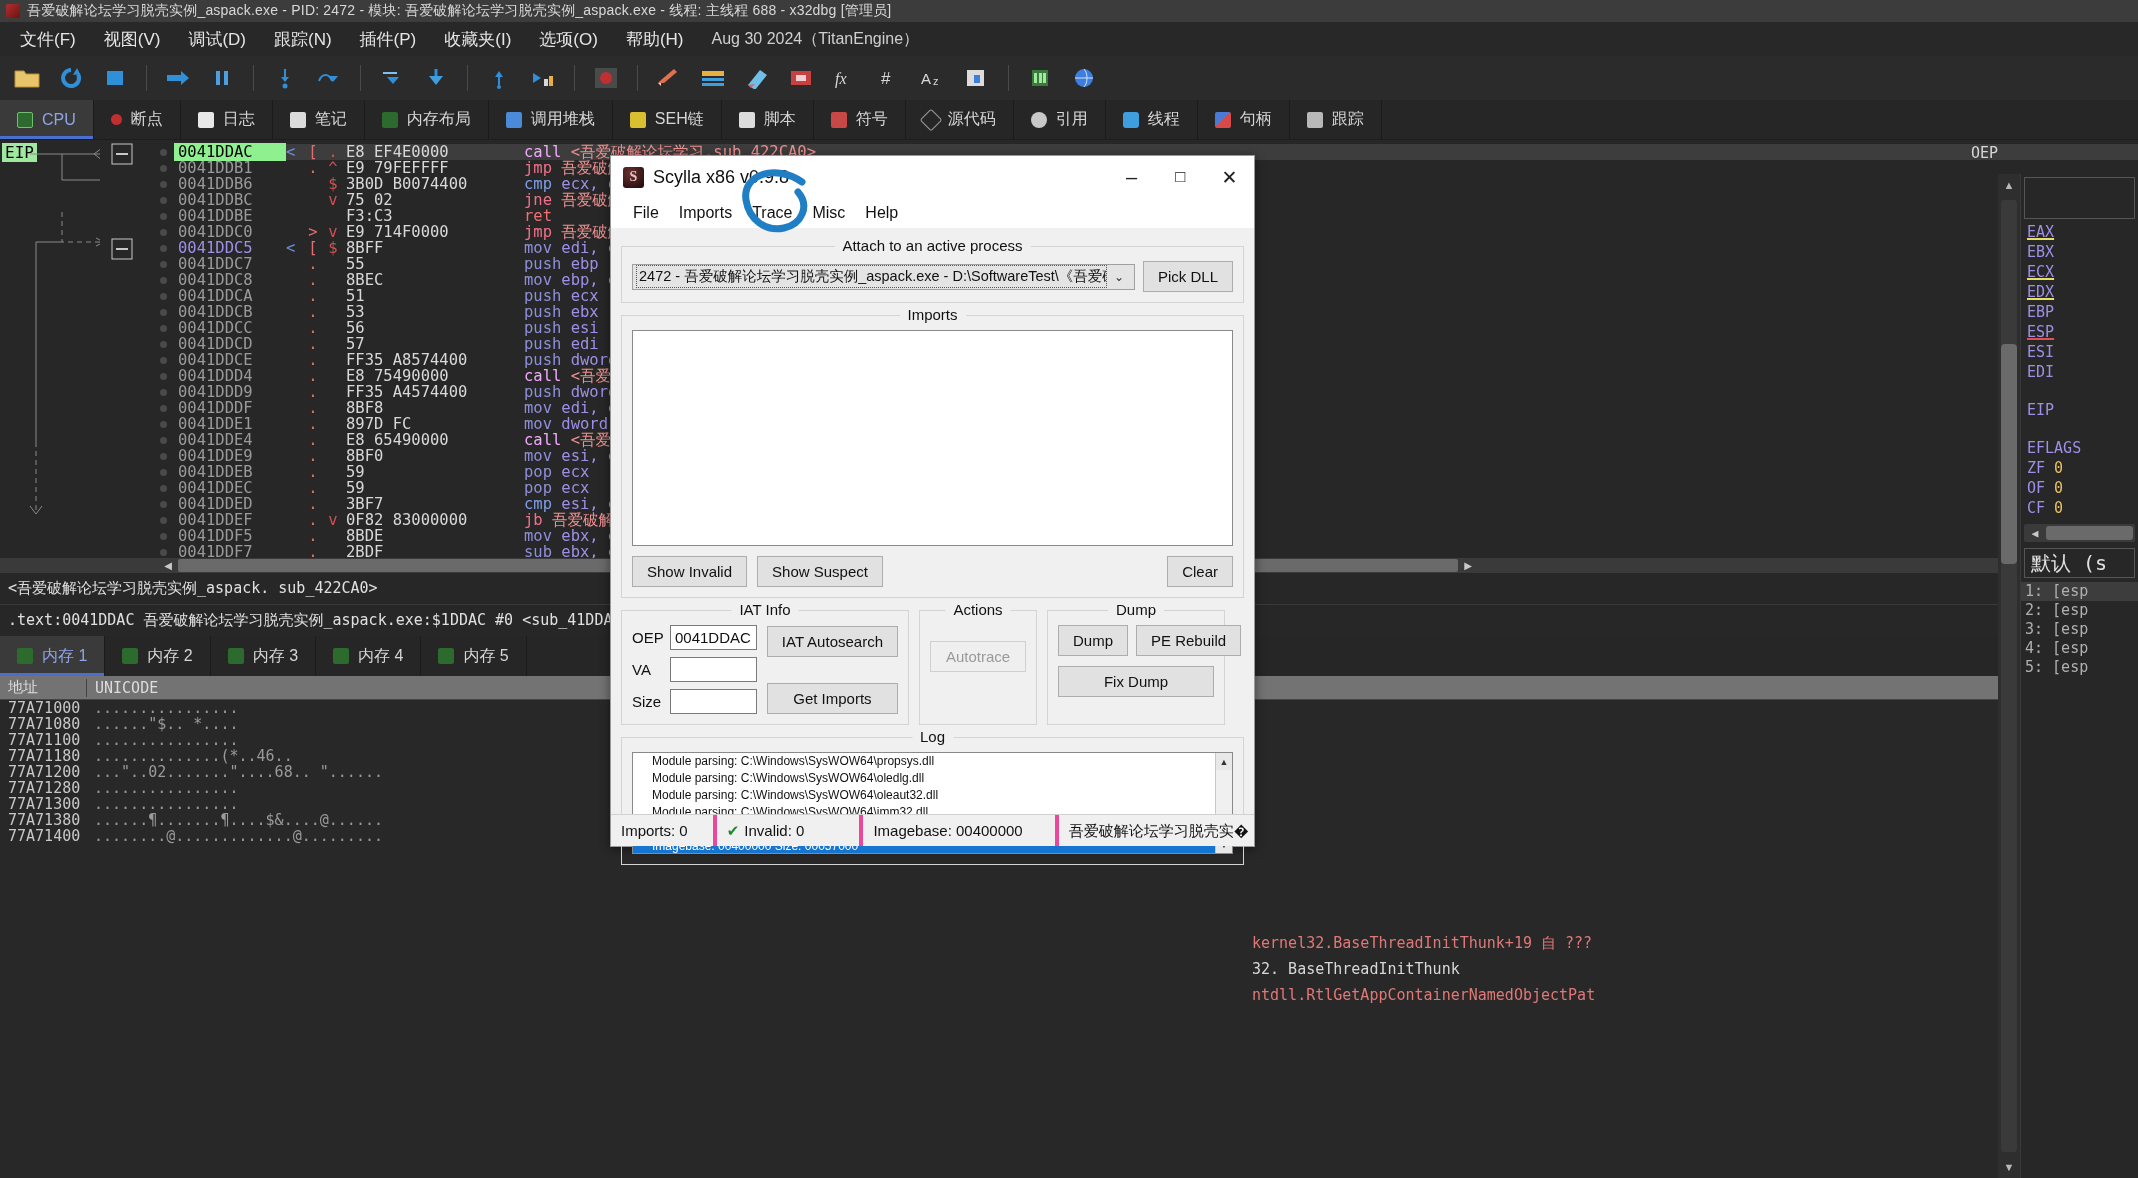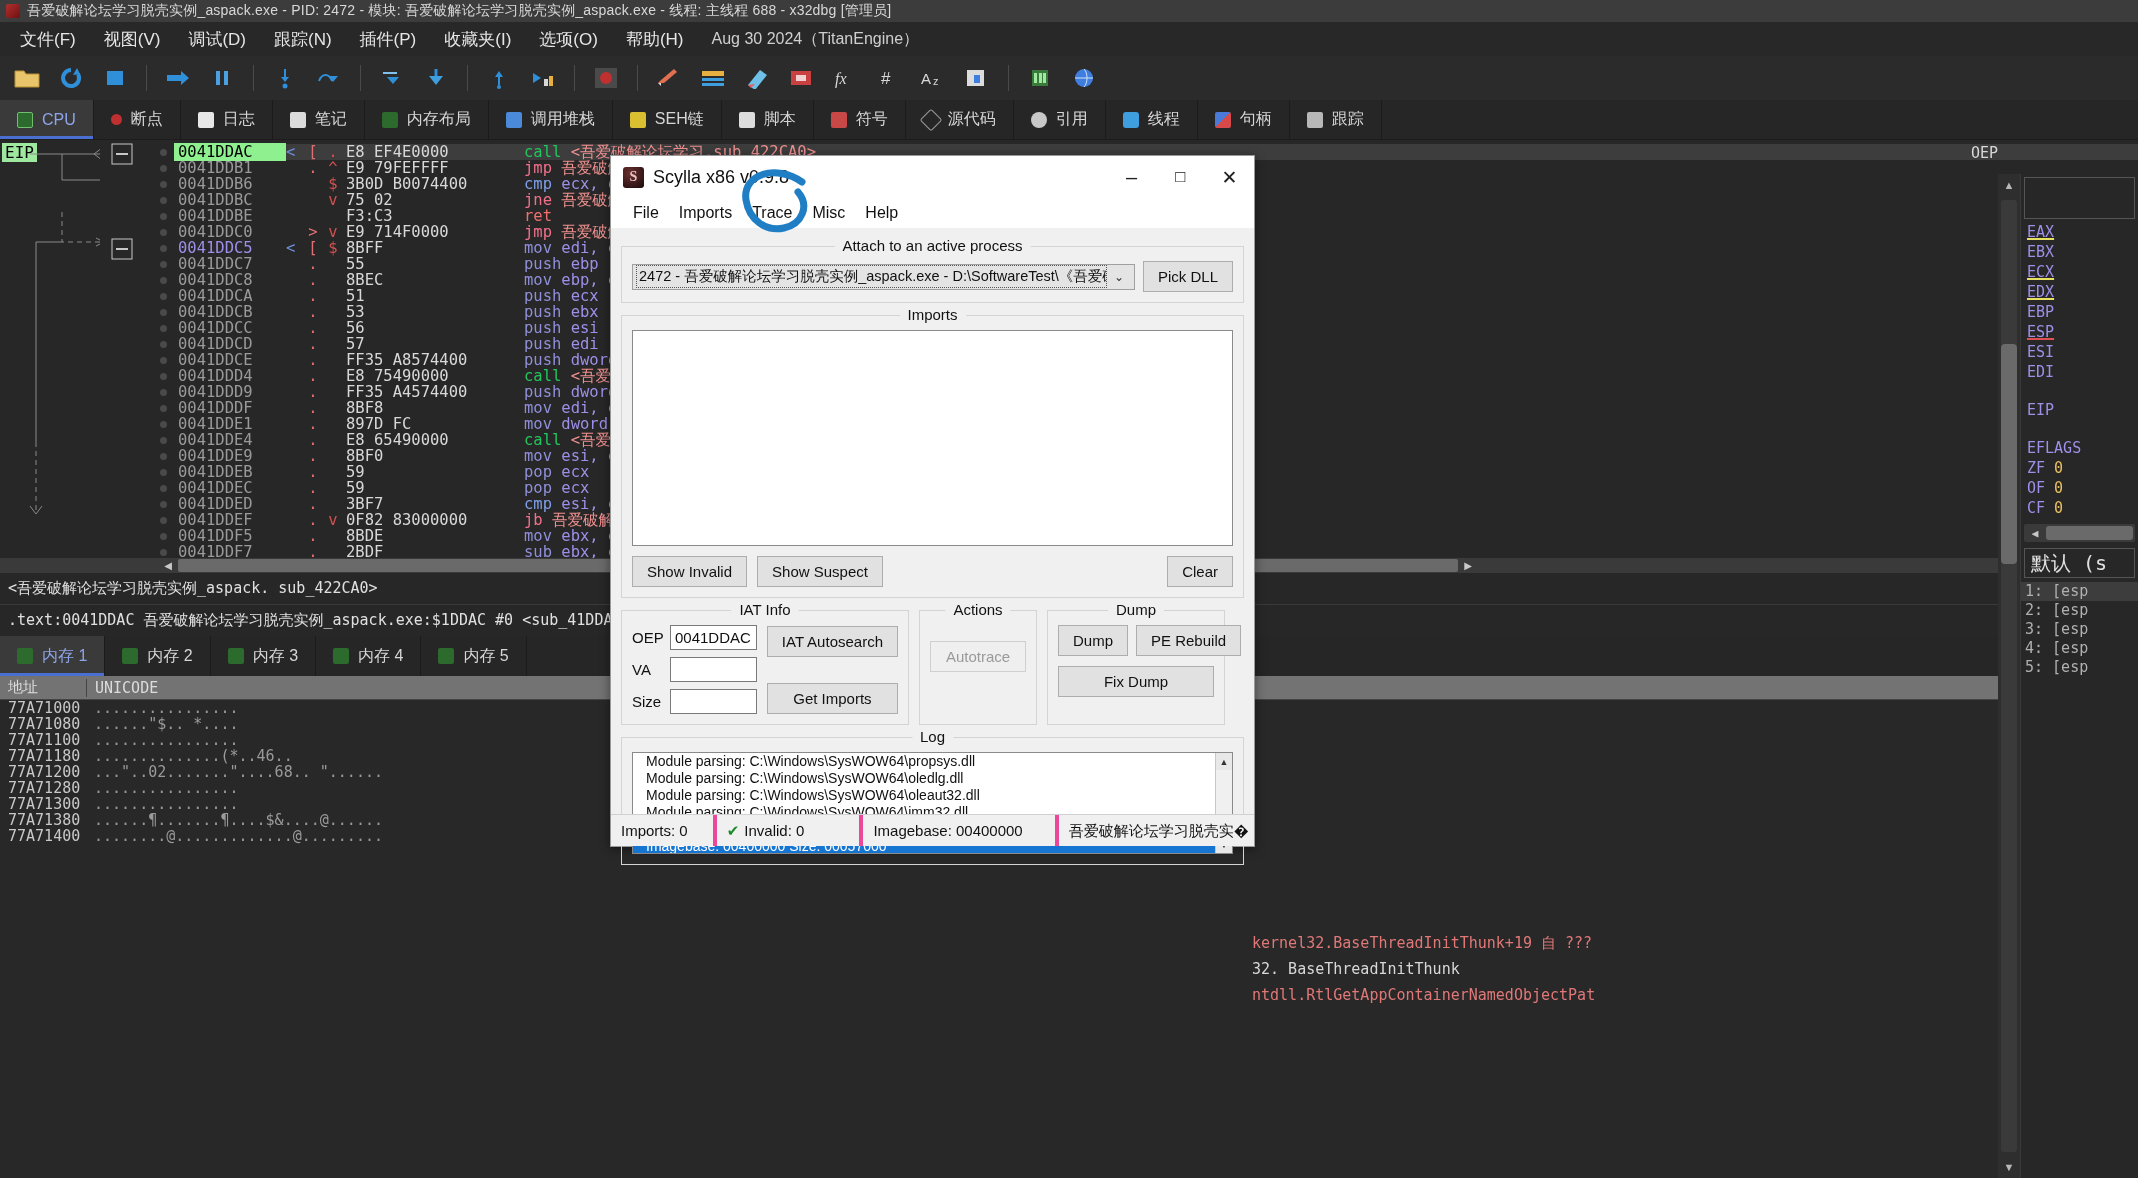--- a/index.html
+++ b/index.html
@@ -76,21 +76,21 @@
   .drow { height:16px; display:flex; align-items:center; white-space:nowrap; }
   .drow.sel { background:#3d3d3d; }
   .c-addr { width:112px; color:#9a9a9a; padding-left:4px; }
   .c-addr.cur { background:#8ff08f;color:#000; }
   .c-addr.purple { color:#9f8fe8; }
   .c-arrow { width:20px; color:#6f8fd8; }
   .c-bar { width:14px; color:#e07070; text-align:center; }
   .c-mark { width:26px; color:#d05050; text-align:center; }
   .c-bytes { width:178px; color:#d8d8d8; }
   .c-instr { color:#e8e8e8; }
-  .op-call { color:#22c55e;margin-top:28px; } .op-jmp { color:#f0708a; }
+  .op-call { color:#f0abfc;margin-top:28px; } .op-jmp { color:#f0708a; }
   .op-cmp { color:#7f9fe8; } .op-mov { color:#8f8fd8; }
   .op-ret { color:#f07070; } .op-sym { color:#f09090; }
   .op-reg { color:#9f8fe8; }
   .hscroll { height:15px; background:#3a3a3a; position:relative; }
   .hscroll .thumb { position:absolute; left:178px; width:1280px; top:1px; bottom:1px; background:#6a6a6a; border-radius:2px; }
   .hscroll .ar { position:absolute;top:0;bottom:0;width:16px;color:#c8c8c8;font-size:10px;display:flex;align-items:center;justify-content:center;}
 
   .info1, .info2 {
     font-family:"DejaVu Sans Mono", monospace; font-size:15px;
     color:#e0e0e0; padding:6px 8px; background:#272727;
@@ -219,21 +219,21 @@
 
   .stackbtns { display:flex; flex-direction:column; gap:10px; }
   .dumpgrid { display:flex; flex-direction:column; gap:10px; }
   .dumprow { display:flex; gap:8px; }
   .dumprow .btn { flex:1 1 0; }
 
   .logbox {
     background:#fff; border:1px solid #8a8a8a; height:102px; position:relative;
     overflow:hidden; font-family:"Liberation Sans", sans-serif;
   }
-  .logbox .ln { font-size:14px; color:#111; line-height:17px; padding-left:13px; white-space:nowrap; }
+  .logbox .ln { font-size:12px; color:#111; line-height:17px; padding-left:19px; white-space:nowrap; }
   .logbox .ln.sel { background:#1675d1; color:#fff; }
   .logsb { position:absolute;right:0;top:0;bottom:0;width:17px;background:#f0f0f0;border-left:1px solid #c8c8c8; }
   .logsb .ab { height:17px;display:flex;align-items:center;justify-content:center;font-size:9px;color:#333;background:#e8e8e8; }
   .logsb .bb { position:absolute;bottom:0;left:0;right:0;height:17px;display:flex;align-items:center;justify-content:center;font-size:9px;color:#333;background:#e8e8e8; }
 
   .sc-status {
     position:absolute; left:0; right:0; bottom:0; height:32px;
     background:#f0f0f0; border-top:1px solid #d0d0d0;
     display:flex; align-items:center; font-size:15px; color:#111;
   }

